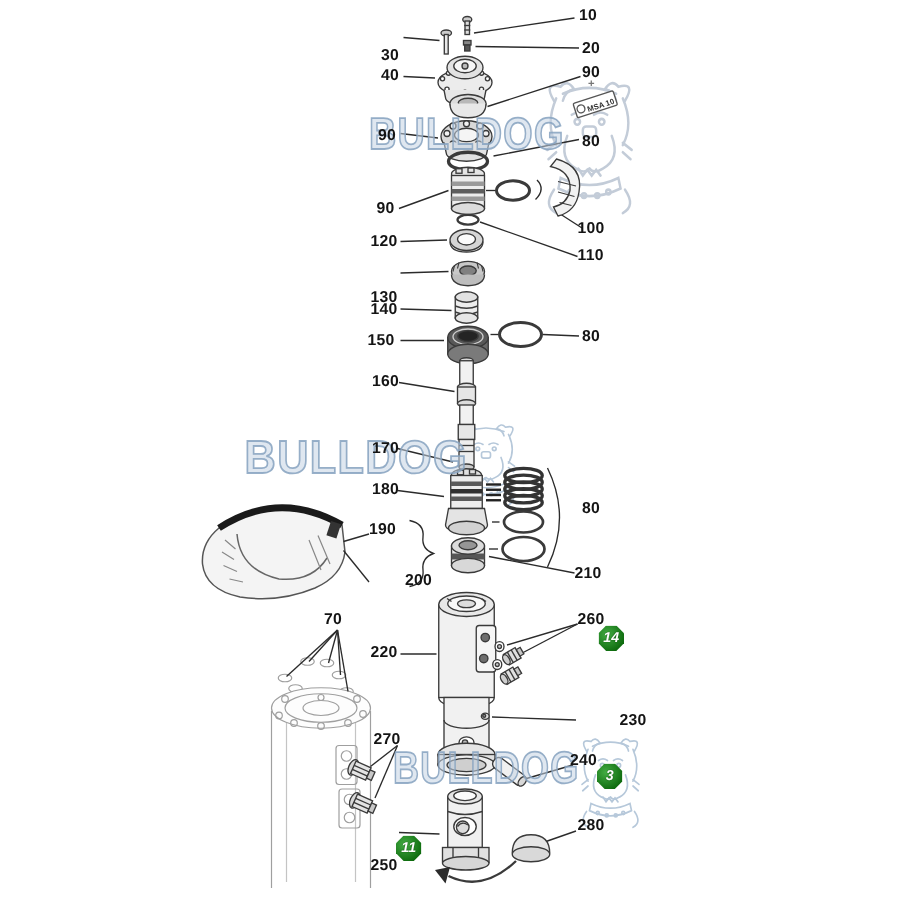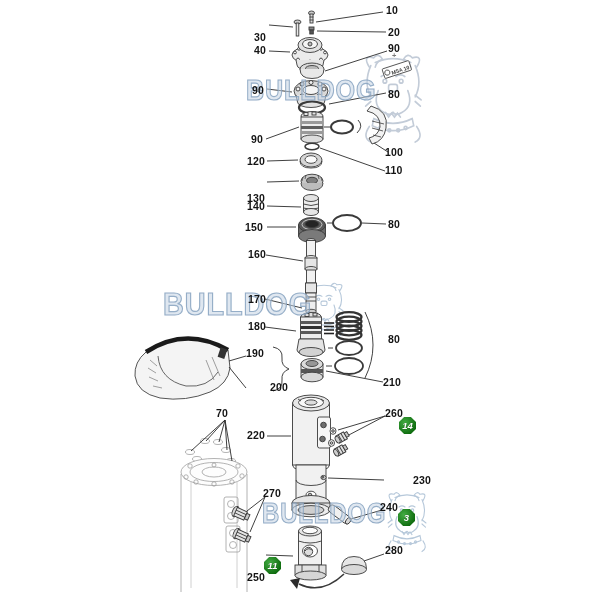--- a/index.html
+++ b/index.html
@@ -417,21 +417,21 @@
   <div class="plabel" style="left:248px;top:293px;">170</div>
   <div class="plabel" style="left:248px;top:320px;">180</div>
   <div class="plabel" style="left:246px;top:347px;">190</div>
   <div class="plabel" style="left:246px;top:381px;padding-left:24px;">200</div>
   <div class="plabel" style="left:388px;top:333px;">80</div>
   <div class="plabel" style="left:383px;top:376px;">210</div>
   <div class="plabel" style="left:216px;top:407px;">70</div>
   <div class="plabel" style="left:247px;top:429px;">220</div>
   <div class="plabel" style="left:385px;top:407px;">260</div>
   <div class="plabel" style="left:385px;top:474px;padding-left:28px;">230</div>
-  <div class="plabel" style="left:263px;top:487px;">270</div>
+  <div class="plabel" style="left:249px;top:487px;">270</div>
   <div class="plabel" style="left:380px;top:501px;">240</div>
   <div class="plabel" style="left:247px;top:547px;margin-top:24px;">250</div>
   <div class="plabel" style="left:385px;top:544px;">280</div>
 
   <div class="badge" style="left:399px;top:417px;">14</div>
   <div class="badge" style="left:398px;top:509px;">3</div>
   <div class="badge" style="left:264px;top:557px;">11</div>
 
 </div>
 

